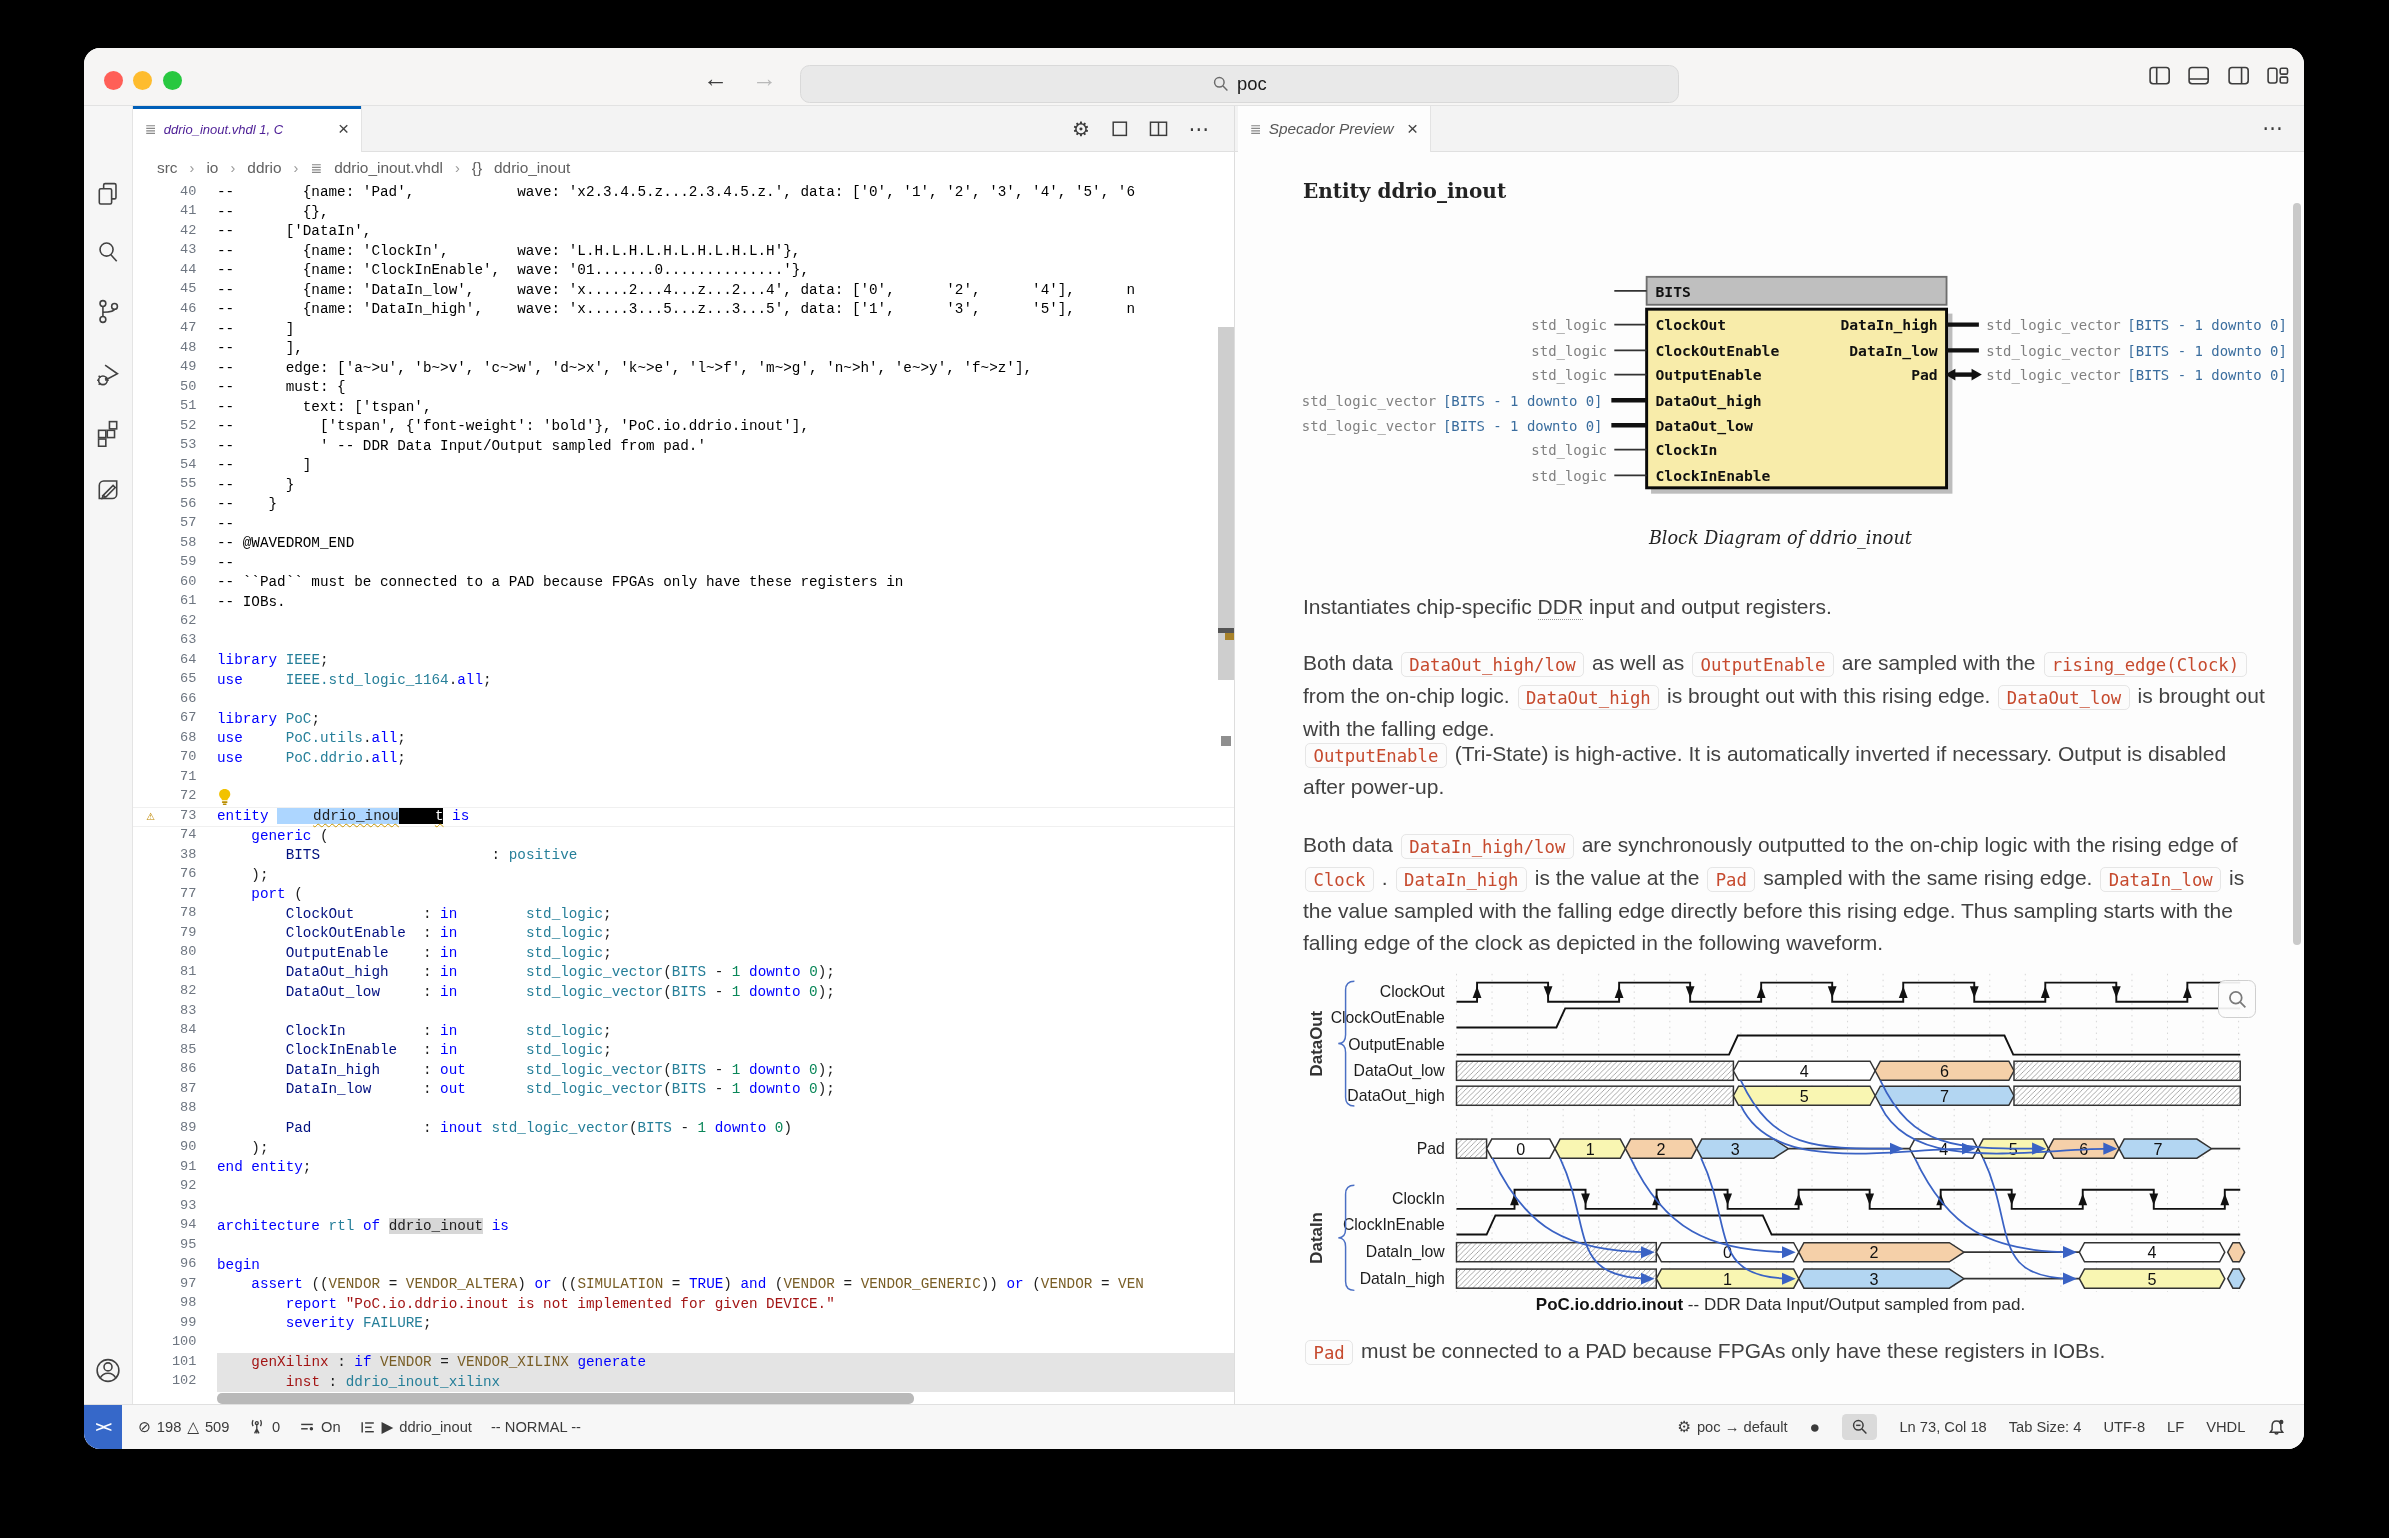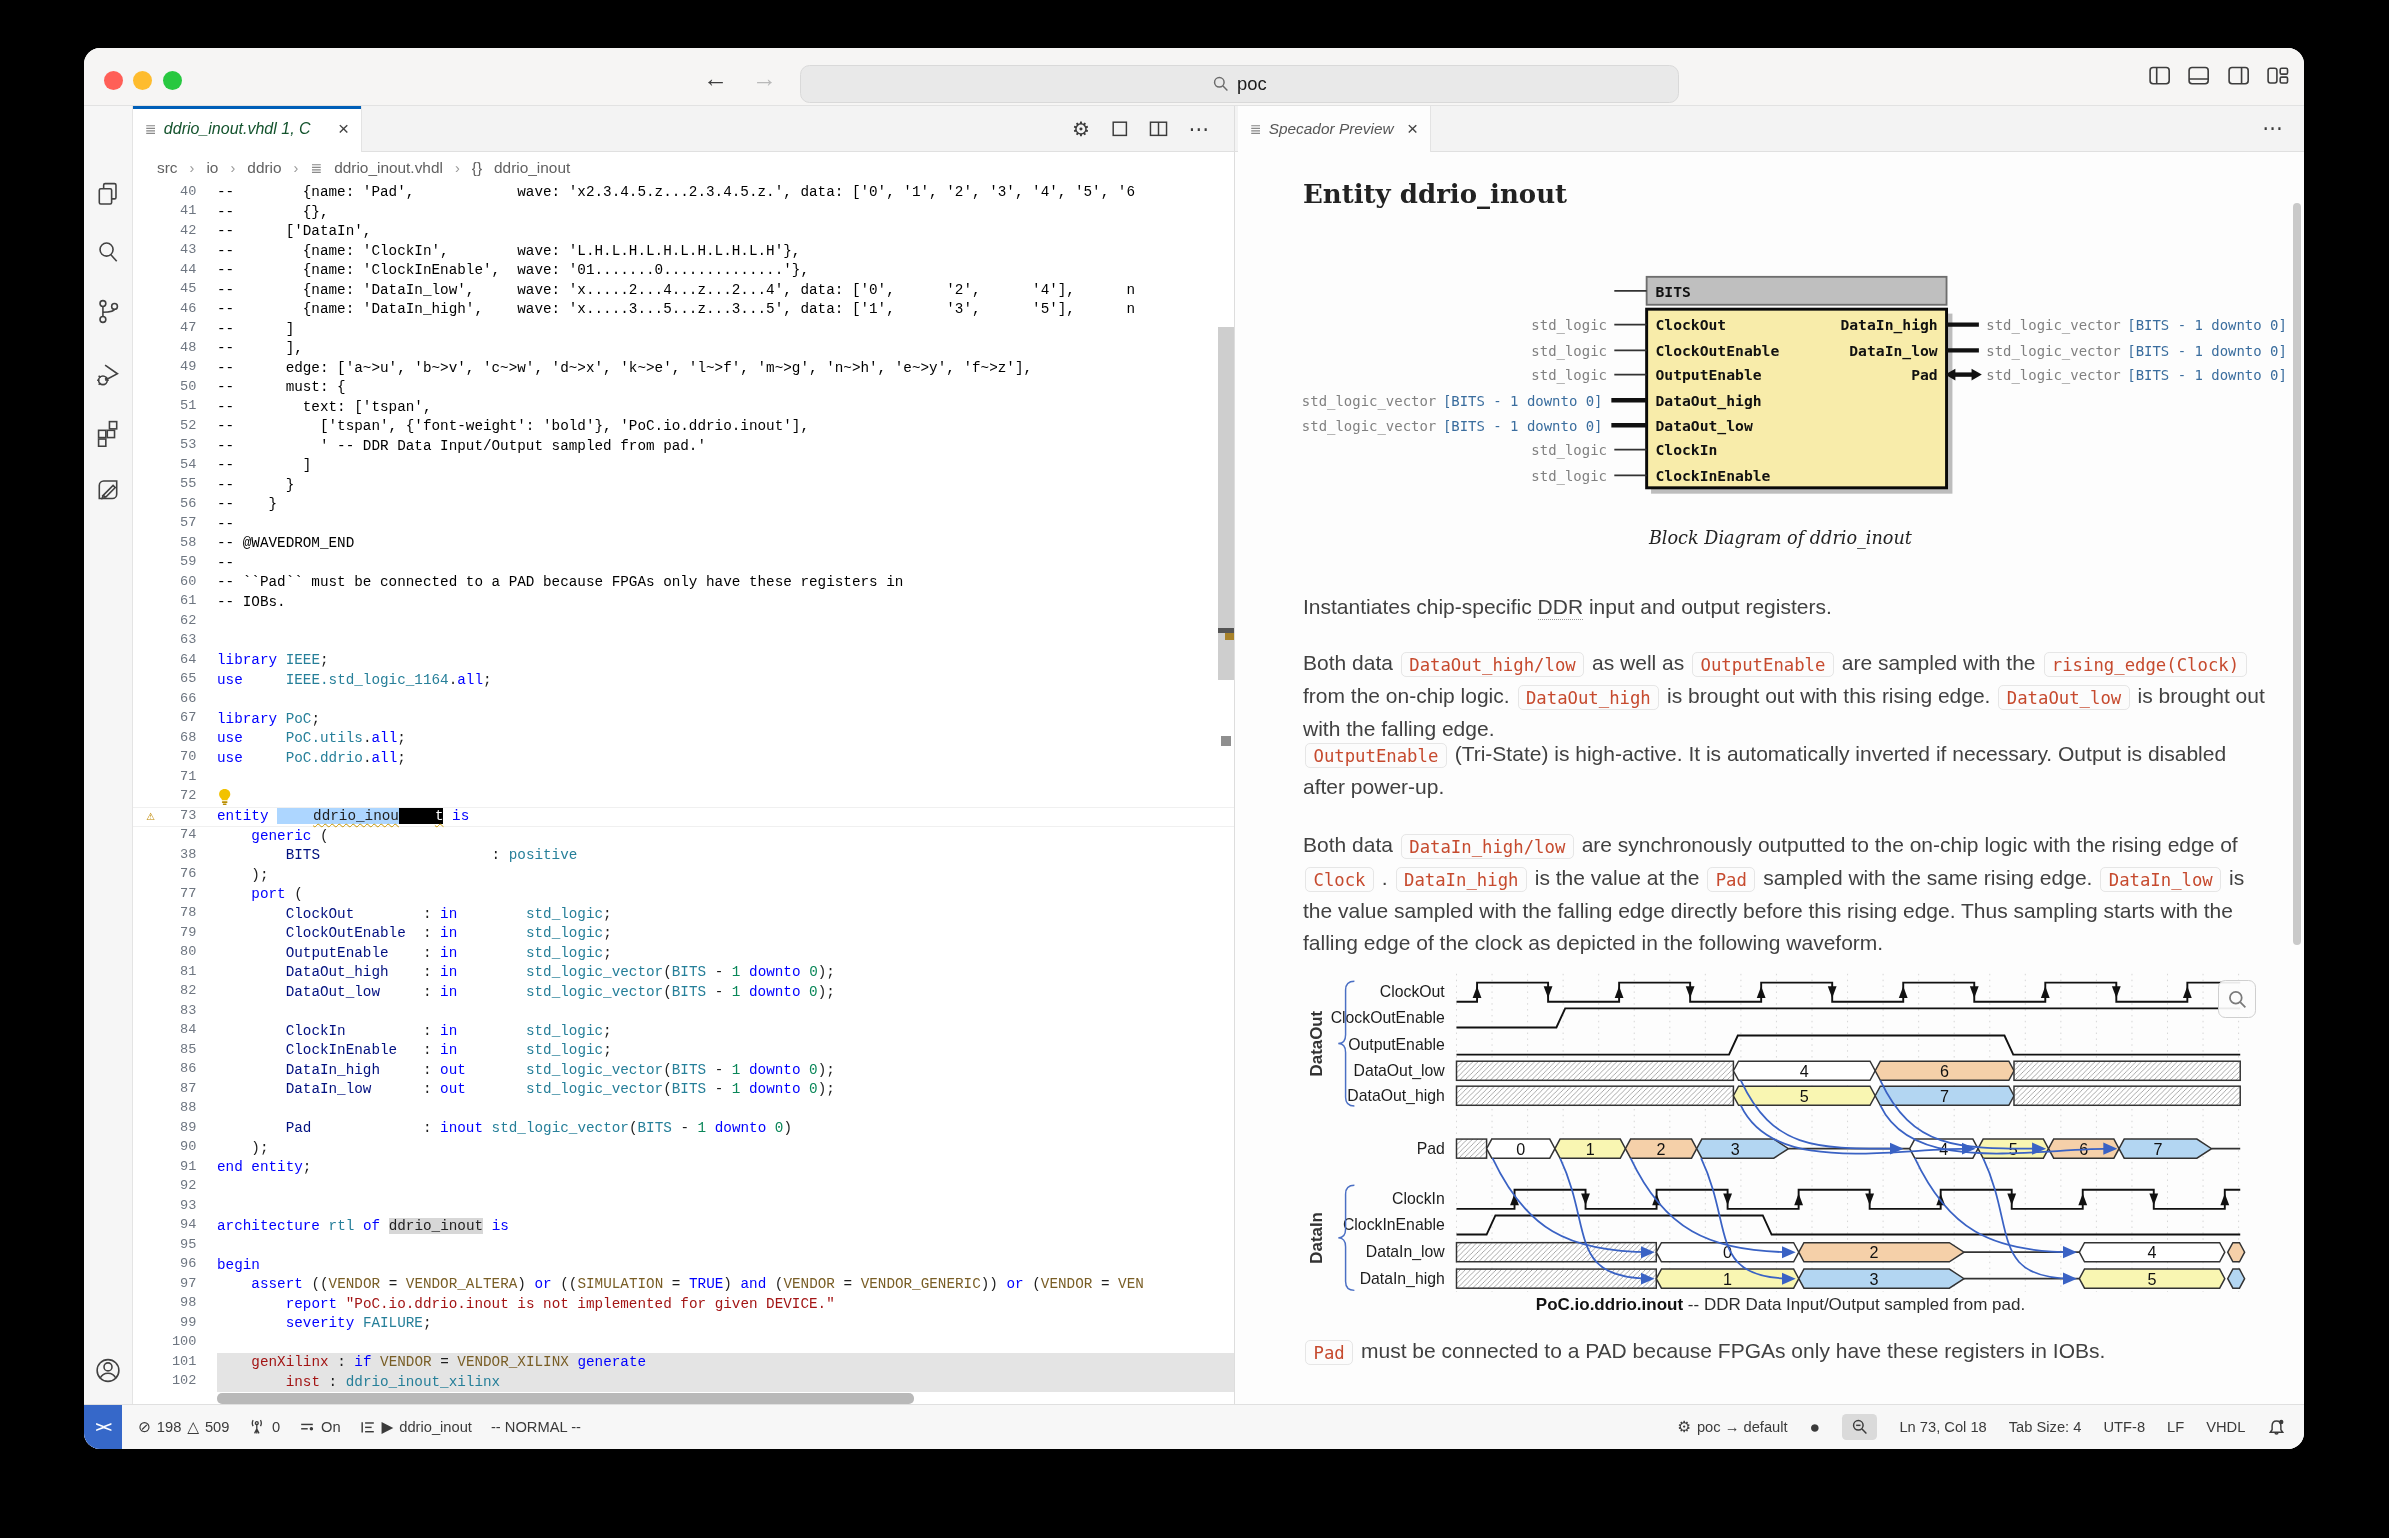--- a/index.html
+++ b/index.html
@@ -25,21 +25,21 @@
   .activitybar { position:absolute; left:0; top:58px; width:49px; bottom:45px; background:#f6f6f6; border-right:0.7px solid #e4e4e4; }
   .act { position:absolute; left:50%; transform:translateX(-50%); width:31px; height:31px; display:flex; align-items:center; justify-content:center; }
   .act svg { display:block; }
   .gearglyph { font-size:27px; color:#424242; line-height:1; }
 
   
   .edit-tabbar { position:absolute; left:49px; top:58px; width:1101px; height:46px; background:#f3f3f3; border-bottom:0.7px solid #e0e0e0; }
   .tab { position:absolute; left:0; top:0; height:46px; width:229px; background:#fff; border-right:0.7px solid #e3e3e3;
          display:flex; align-items:center; padding:0 11.8px; gap:7.3px; }
   .tab::before { content:""; position:absolute; left:0; top:0; width:100%; height:2.9px; background:#005fb8; }
-  .tab-label { font-style:italic; font-size:16px; color:#14532d; white-space:nowrap; }
+  .tab-label { font-style:italic; font-size:13px; color:#4c1d95; white-space:nowrap; }
   .ficon { font-size:14px; color:#8a8a8a; }
   .tab-close { font-size:19px; color:#444; margin-left:auto; }
   .edit-actions { position:absolute; right:23.5px; top:0; height:46px; display:flex; align-items:center; gap:20.6px; color:#3b3b3b; }
   .edit-actions .g { font-size:20px; } .edit-actions .dots { font-size:20.6px; letter-spacing:1.5px; }
   .breadcrumb { position:absolute; left:49px; top:104px; width:1101px; height:32px; background:#fff;
                 display:flex; align-items:center; padding-left:24px; gap:12px; font-size:15.4px; color:#616161; }
   .breadcrumb .sep { color:#9a9a9a; font-size:14.7px; }
 
   
   .code { position:absolute; left:49px; top:135px; width:1101px; bottom:45px; background:#fff; overflow:hidden;
@@ -66,21 +66,21 @@
 
   
   .panel-tabbar { position:absolute; left:1150px; top:58px; width:1071px; height:46px; background:#f3f3f3;
                   border-bottom:0.7px solid #e0e0e0; border-left:0.7px solid #ddd; }
   .ptab { position:absolute; left:2.9px; top:0; height:46px; width:193px; background:#fdfdfd; border-right:0.7px solid #e3e3e3;
           display:flex; align-items:center; padding:0 11.8px; gap:7.3px; }
   .ptab-label { font-style:italic; font-size:15.4px; color:#565656; white-space:nowrap; }
   .pdots { position:absolute; right:20.6px; top:10.3px; font-size:20.6px; color:#3b3b3b; letter-spacing:1.5px; }
   .panel { position:absolute; left:1150px; top:104px; width:1071px; bottom:45px; background:#fdfdfd; border-left:0.7px solid #ddd; overflow:hidden; }
   .pscroll { position:absolute; right:4.4px; top:51px; width:8px; height:742px; border-radius:4.4px; background:#c9c9c9; }
-  .doc-title { position:absolute; left:68px; top:26.5px; font-family:"DejaVu Serif", serif; font-weight:bold; font-size:26px; color:#222; }
+  .doc-title { position:absolute; left:68px; top:26.5px; font-family:"DejaVu Serif", serif; font-weight:bold; font-size:20px; color:#222; }
   .para { position:absolute; left:68px; width:963px; font-size:21px; line-height:32px; color:#414141; }
   .icode { font-family:"DejaVu Sans Mono", monospace; font-size:17.3px; color:#c64a2e; background:#fcfcfc;
            border:1.1px solid #e6e6e6; border-radius:5.1px; padding:1.5px 7.3px; margin:0 2.2px; white-space:nowrap; }
   .abbr { border-bottom:1.8px dotted #9a9a9a; padding-bottom:0.7px; }
   .bd-svg { position:absolute; left:0; top:110px; }
   .wave-svg { position:absolute; left:0; top:813px; }
   .wave-cap { position:absolute; left:68px; top:1143px; width:955px; text-align:center; font-size:17px; color:#2e2e2e; }
   .wave-cap b { color:#111; }
   .magbtn { position:absolute; left:983px; top:828px; width:38px; height:38px; border:1.1px solid #cfcfcf; border-radius:7.3px;
             background:rgba(252,252,252,.92); display:flex; align-items:center; justify-content:center; }

